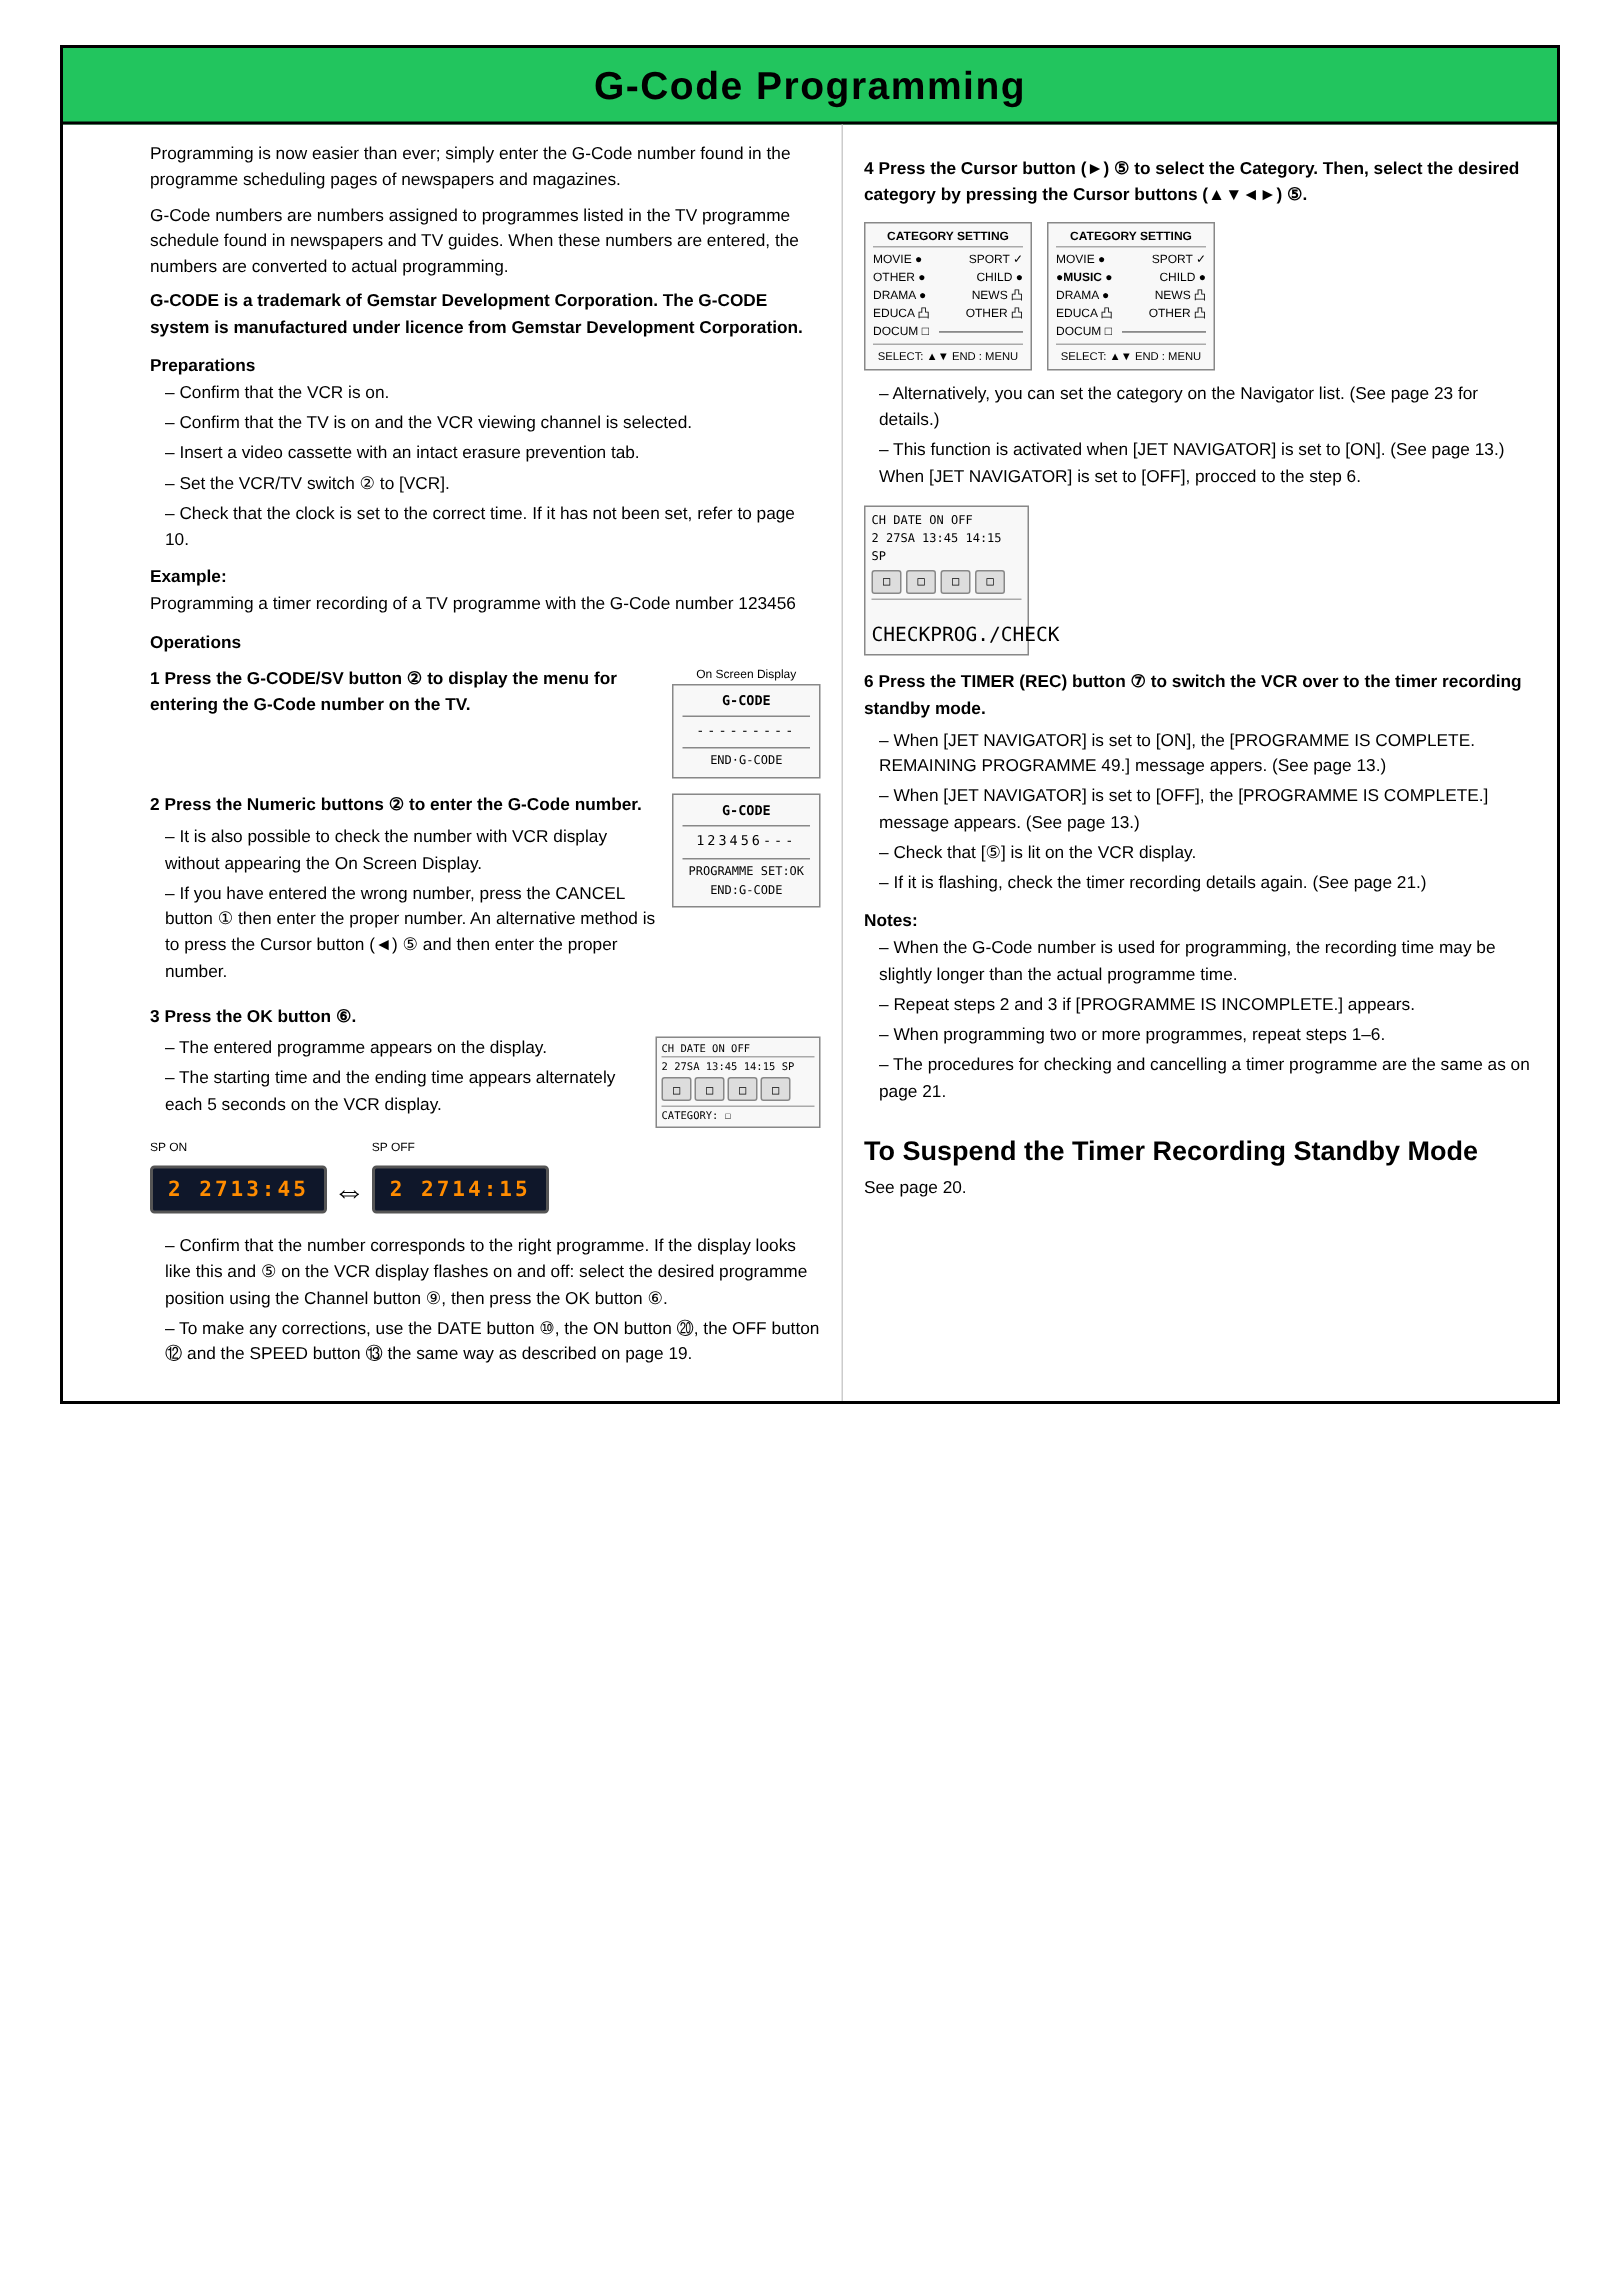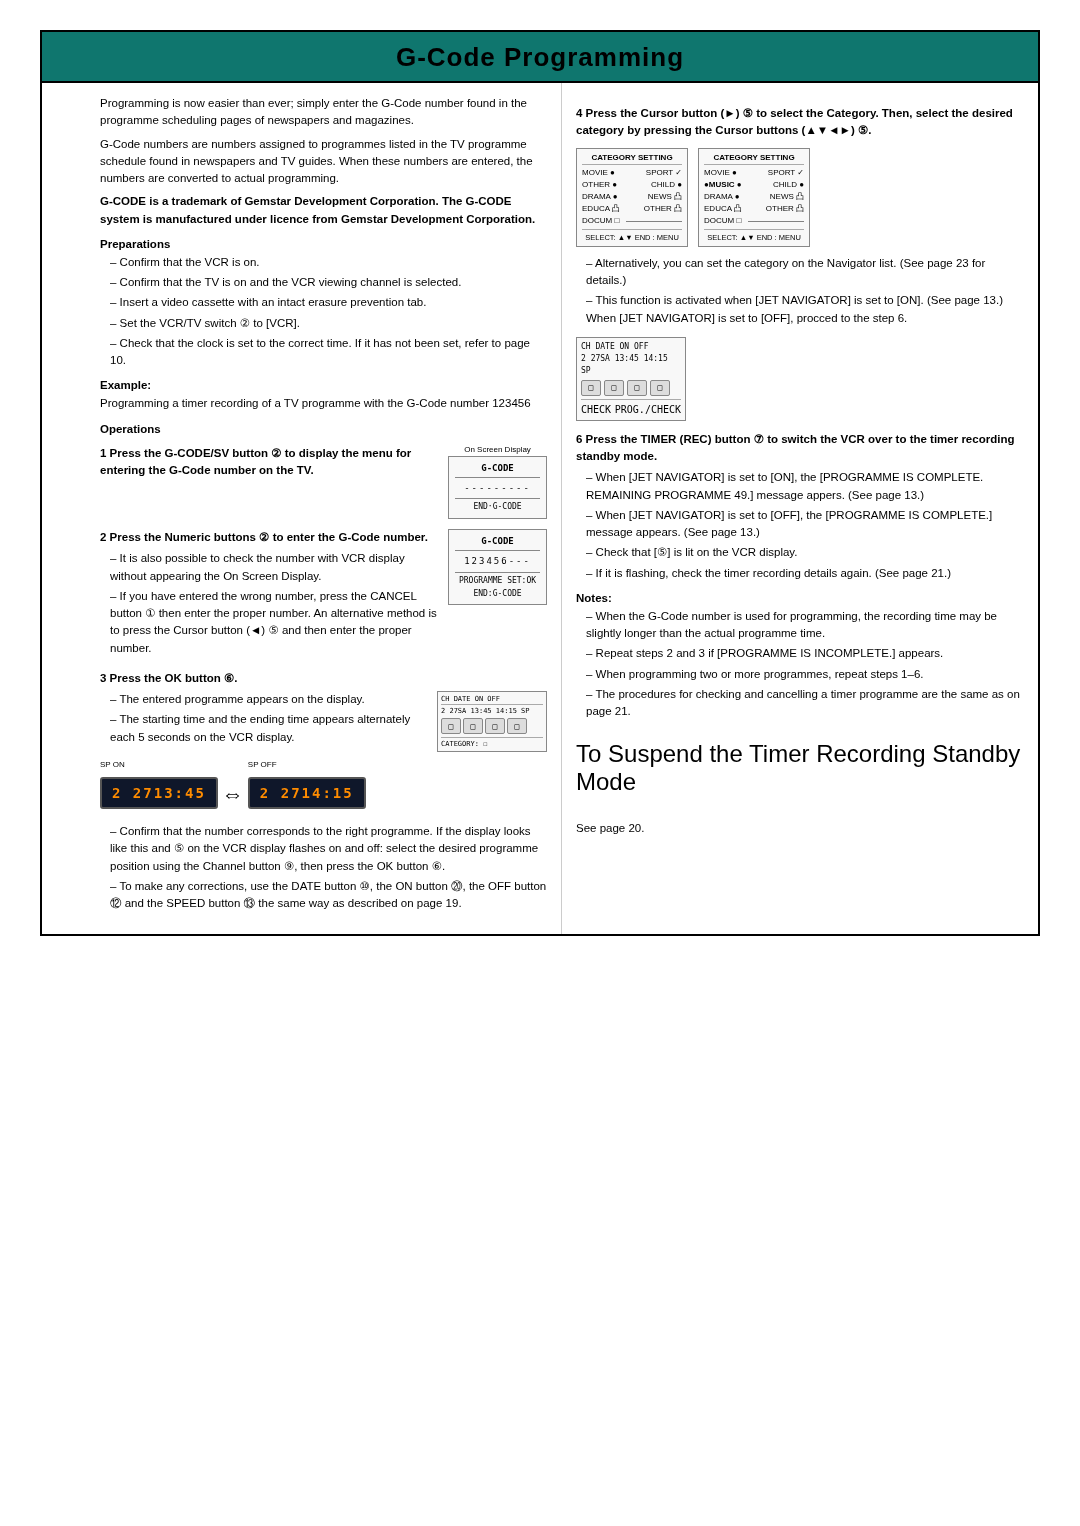--- a/index.html
+++ b/index.html
@@ -14,21 +14,21 @@
     }
     .page-wrapper {
       border: 2px solid #000;
       padding: 0;
       position: relative;
     }
     .title-box {
       border-bottom: 2px solid #000;
       text-align: center;
       padding: 10px 0 8px;
-      background: #0f766e;
+      background: #22c55e;
     }
     .title-box h1 {
       font-size: 26px;
       font-weight: bold;
       letter-spacing: 1px;
     }
     .content-area {
       display: flex;
       gap: 0;
     }
@@ -108,42 +108,42 @@
       border: 1px solid #888;
       background: #f8f8f8;
       font-size: 8px;
       font-family: monospace;
       padding: 3px 4px;
       line-height: 1.5;
     }
     .prog-check-row { display: flex; justify-content: space-between; font-size: 8px; }
     .prog-check-buttons { display: flex; gap: 3px; margin-top: 3px; }
     .pib { background: #ddd; border: 1px solid #888; width: 20px; height: 16px; display: flex; align-items: center; justify-content: center; font-size: 8px; border-radius: 2px; }
-    .prog-check-footer { display: flex; justify-content: space-between; border-top: 1px solid #aaa; margin-top: 3px; padding-top: 2px; font-size: 10px; }
+    .prog-check-footer { display: flex; justify-content: space-between; border-top: 1px solid #aaa; margin-top: 3px; padding-top: 14px; font-size: 13px; }
     
     .vcr-step3-img {
       width: 110px;
       background: #f8f8f8;
       border: 1px solid #888;
       padding: 3px;
       font-size: 8px;
       font-family: monospace;
     }
     .vcr-step3-header { display: flex; justify-content: space-between; font-size: 7px; border-bottom: 1px solid #aaa; margin-bottom: 2px; padding-bottom: 1px; }
     .vcr-step3-buttons { display: flex; gap: 2px; margin: 3px 0; }
     .vcr-step3-btn { background: #ddd; border: 1px solid #888; width: 20px; height: 16px; display: flex; align-items: center; justify-content: center; font-size: 8px; border-radius: 2px; }
     .vcr-step3-cat { font-size: 7px; border-top: 1px solid #aaa; padding-top: 2px; }
     
     .subtitle-section {
       margin-top: 20px;
     }
     .subtitle-heading {
-      font-size: 24px;
-      font-weight: normal;
-      margin-bottom: 24px;
+      font-size: 18px;
+      font-weight: bold;
+      margin-bottom: 6px;
     }
     .inline-img-row {
       display: flex;
       gap: 10px;
       align-items: flex-start;
       flex-wrap: wrap;
     }
   </style>
 </head>
 <body>

